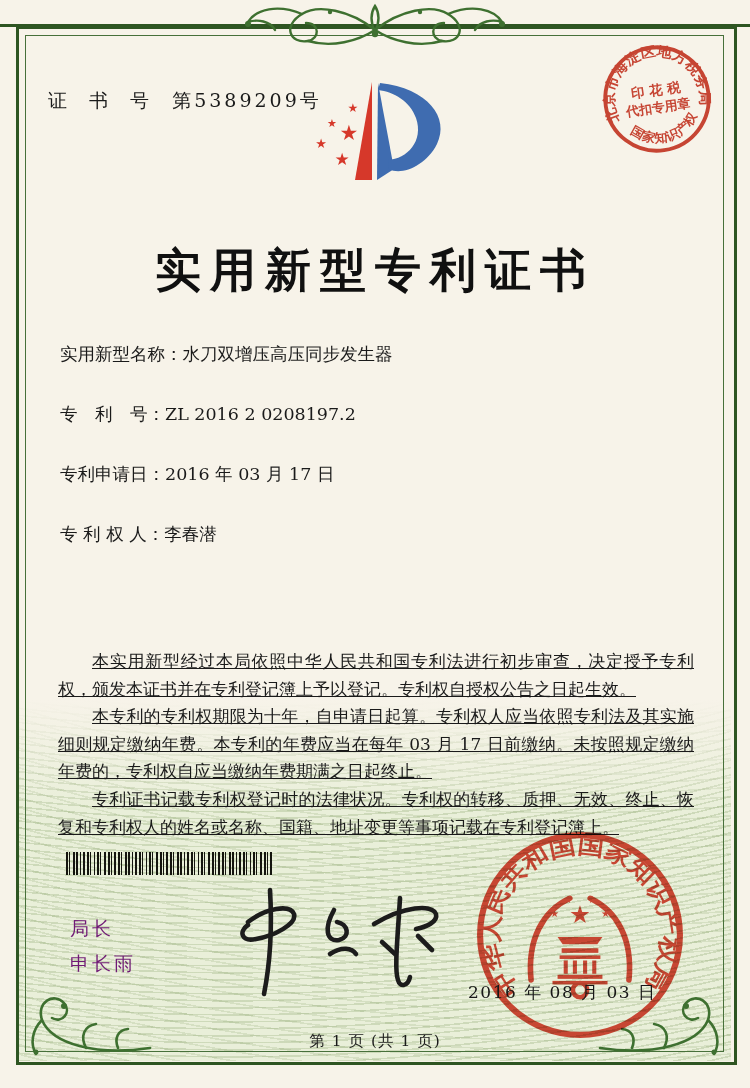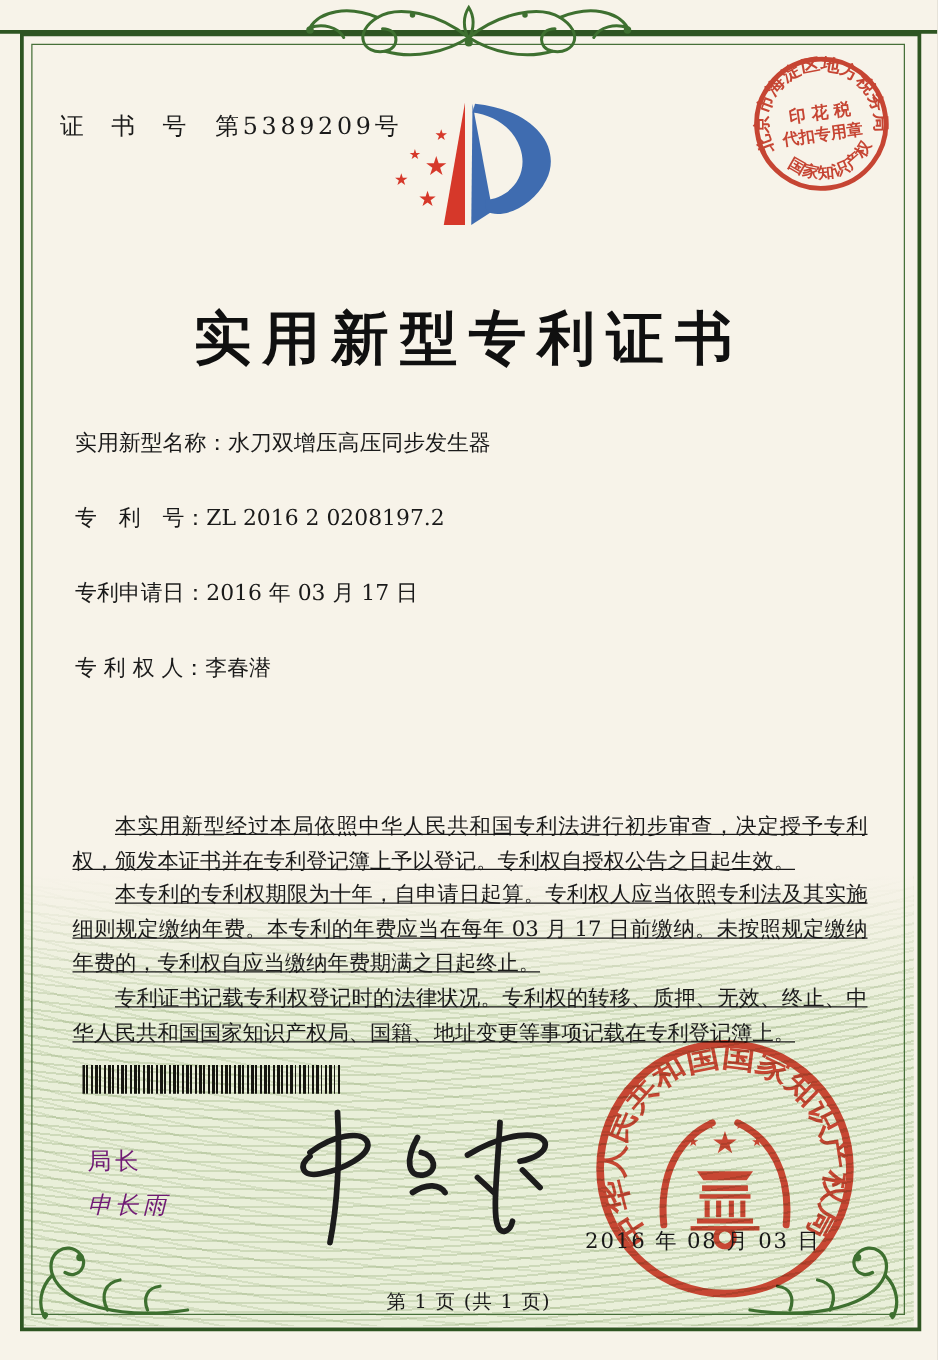--- a/index.html
+++ b/index.html
@@ -37,21 +37,21 @@
     line-height:27.6px;text-align:justify;}
   .body-text p{margin:0;text-indent:2em;text-decoration:underline;}
   
   .barcode{position:absolute;left:66px;top:852px;width:207px;height:23px;
     background:repeating-linear-gradient(90deg,#15150f 0 2px,transparent 2px 3.2px,
       #15150f 3.2px 4.2px,transparent 4.2px 6.8px,#15150f 6.8px 8.6px,transparent 8.6px 10.4px);}
   
   .signer{position:absolute;left:70px;font-family:"DejaVu Sans","Liberation Sans",sans-serif;
     font-size:19px;letter-spacing:3px;color:#701a75;}
   .signer.t1{top:916px;}
-  .signer.t2{top:951px;font-style:italic;}
+  .signer.t2{top:951px;}
   .signature{position:absolute;left:192px;top:882px;}
   
   .seal{position:absolute;left:476px;top:831px;width:208px;height:208px;opacity:.94;mix-blend-mode:multiply;}
   .seal-date{position:absolute;left:468px;top:981px;font-size:17px;letter-spacing:1.5px;color:#181818;z-index:5;}
   
   .tax-stamp{position:absolute;left:601px;top:43px;width:112px;height:112px;opacity:.92;
     transform:rotate(-8deg);mix-blend-mode:multiply;}
   
   .footer{position:absolute;left:0;top:1031px;width:750px;text-align:center;font-size:15.5px;letter-spacing:1px;}
   svg text{font-family:"DejaVu Serif","Liberation Serif",serif;}
@@ -142,21 +142,21 @@
       <span>专利申请日：</span><span>2016 年 03 月 17 日</span>
     </div>
     <div class="field">
       <span>专 利 权 人：</span><span>李春潜</span>
     </div>
   </div>
 
   <div class="body-text">
     <p>本实用新型经过本局依照中华人民共和国专利法进行初步审查，决定授予专利权，颁发本证书并在专利登记簿上予以登记。专利权自授权公告之日起生效。</p>
     <p>本专利的专利权期限为十年，自申请日起算。专利权人应当依照专利法及其实施细则规定缴纳年费。本专利的年费应当在每年 03 月 17 日前缴纳。未按照规定缴纳年费的，专利权自应当缴纳年费期满之日起终止。</p>
-    <p>专利证书记载专利权登记时的法律状况。专利权的转移、质押、无效、终止、中华人民共和国国家知识产权局、国籍、地址变更等事项记载在专利登记簿上。</p>
+    <p>专利证书记载专利权登记时的法律状况。专利权的转移、质押、无效、终止、恢复和专利权人的姓名或名称、国籍、地址变更等事项记载在专利登记簿上。</p>
   </div>
 
   <div class="barcode"></div>
 
   <div class="signer t1">局长</div>
   <div class="signer t2">申长雨</div>
 
   <svg class="signature" width="250" height="120" viewBox="0 0 250 120">
     <g fill="none" stroke="#1c1c1c" stroke-width="4.6" stroke-linecap="round" stroke-linejoin="round">
       <path d="M56,40 C74,26 98,22 102,32 C105,42 82,54 64,57 C50,60 46,50 56,43"></path>

